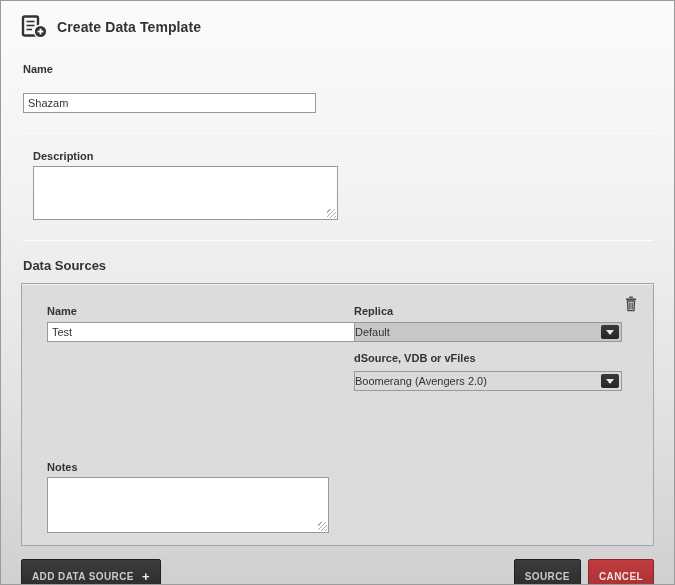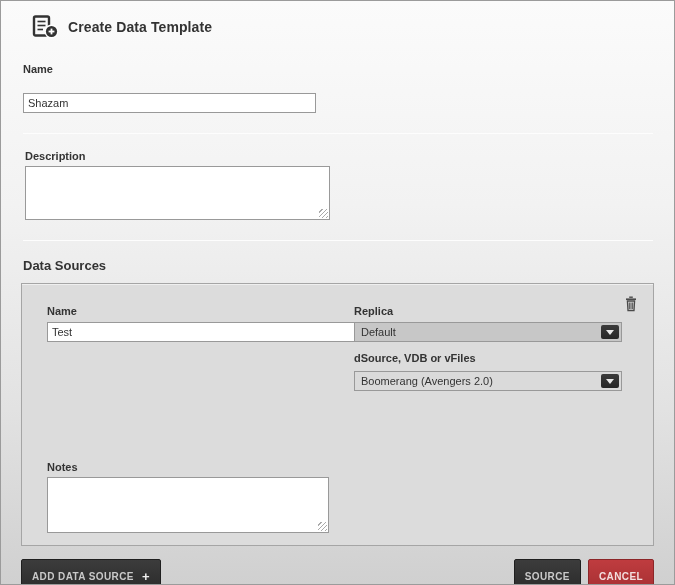--- a/index.html
+++ b/index.html
@@ -8,37 +8,37 @@
     font-family: "Liberation Sans", sans-serif;
     width: 675px; height: 585px;
   }
   .page {
     width: 675px; height: 585px;
     border: 1px solid #9b9b9b;
     background: linear-gradient(to bottom, #fbfbfb 0%, #f2f2f2 35%, #e2e2e2 70%, #d0d0d0 100%);
     padding: 14px 20px 0 20px;
     overflow: hidden;
   }
-  .header { display: flex; align-items: center; gap: 9px; margin-left: 11px; }
+  .header { display: flex; align-items: center; gap: 9px; margin-left: 0; }
   .header h1 { font-size: 14px; font-weight: bold; color: #333; letter-spacing: 0.1px; }
   .icon-doc { width: 27px; height: 24px; display: inline-block; }
 
   .field-label {
     display: block; font-size: 11px; font-weight: bold; color: #333;
   }
   .name-field { margin-top: 24px; margin-left: 2px; }
   .text-input {
     margin-top: 18px; width: 293px; height: 20px;
     border: 1px solid #999; background: #fff;
     font-family: "Liberation Sans", sans-serif; font-size: 11px; color: #333;
     padding: 0 4px; outline: none; display: block;
   }
   .divider { height: 1px; background: #d9d9d9; border-bottom: 1px solid #fdfdfd; margin: 20px 1px 0 2px; }
 
-  .two-col { display: flex; margin-top: 16px; margin-left: 4px; flex-direction: column; }
+  .two-col { display: flex; margin-top: 16px; margin-left: 12px; flex-direction: column; }
   .col-left { width: 330px; }
   .col-right { margin-left: 0; }
   .ta-wrap { position: relative; margin-top: 4px; width: 305px; }
   .ta-wrap.notes { width: 282px; }
   textarea {
     width: 100%; height: 54px; resize: none; display: block;
     border: 1px solid #999; background: #fff;
     font-family: "Liberation Sans", sans-serif; font-size: 11px; color: #333;
     padding: 3px 4px; outline: none;
   }
@@ -56,21 +56,21 @@
   .section-heading { font-size: 13px; font-weight: bold; color: #333; margin-top: 17px; margin-left: 2px; }
 
   .ds-panel {
     position: relative; margin-top: 10px; height: 263px;
     border: 1px solid #a5a5a5; background: #dcdcdc;
     box-shadow: inset 0 1px 0 rgba(255,255,255,0.55);
   }
   .ds-panel .abs { position: absolute; }
   .dd {
     position: relative; height: 20px; border: 1px solid #999;
-    display: flex; align-items: center; padding-left: 6px;
+    display: flex; align-items: center; 
     font-size: 11px; color: #333; cursor: pointer;
   }
   .dd.gray { background: #c7c7c7; }
   .dd.light { background: #dadada; }
   .dd-btn {
     position: absolute; right: 2px; top: 2px; width: 18px; height: 14px;
     background: linear-gradient(#3a3a3a, #262626); border-radius: 2px;
     display: flex; align-items: center; justify-content: center;
   }
   .dd-btn .tri {

